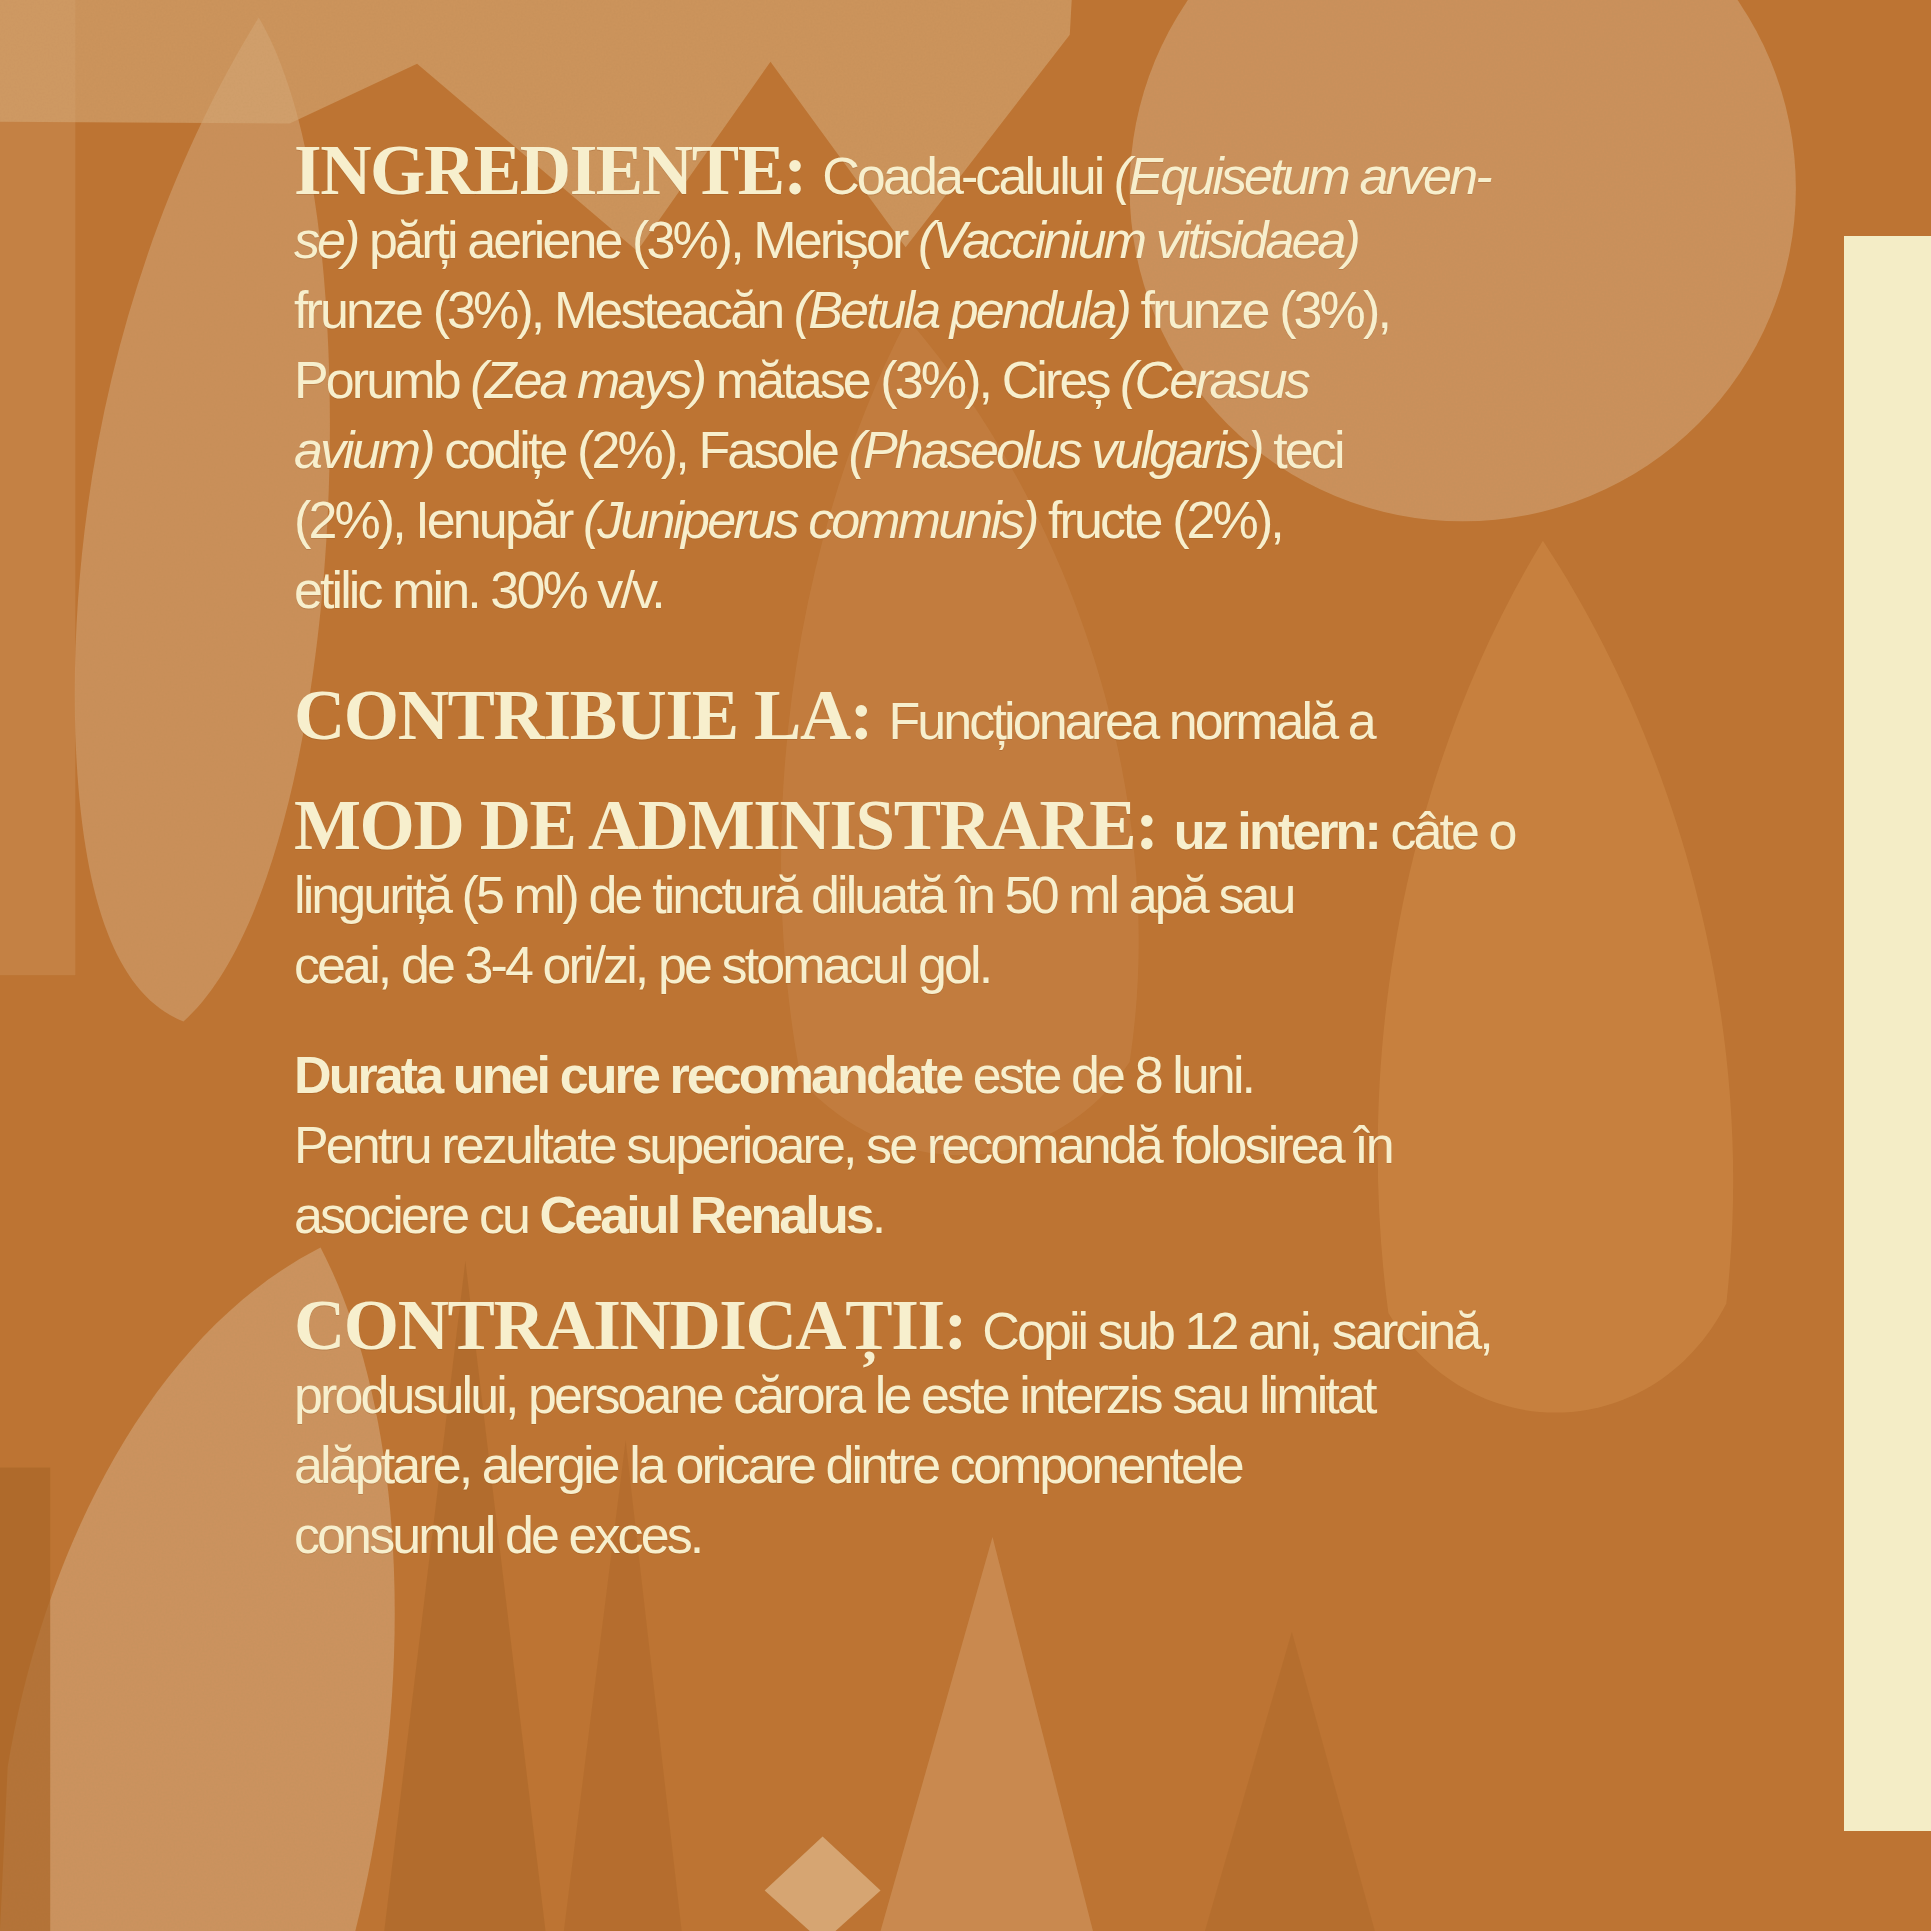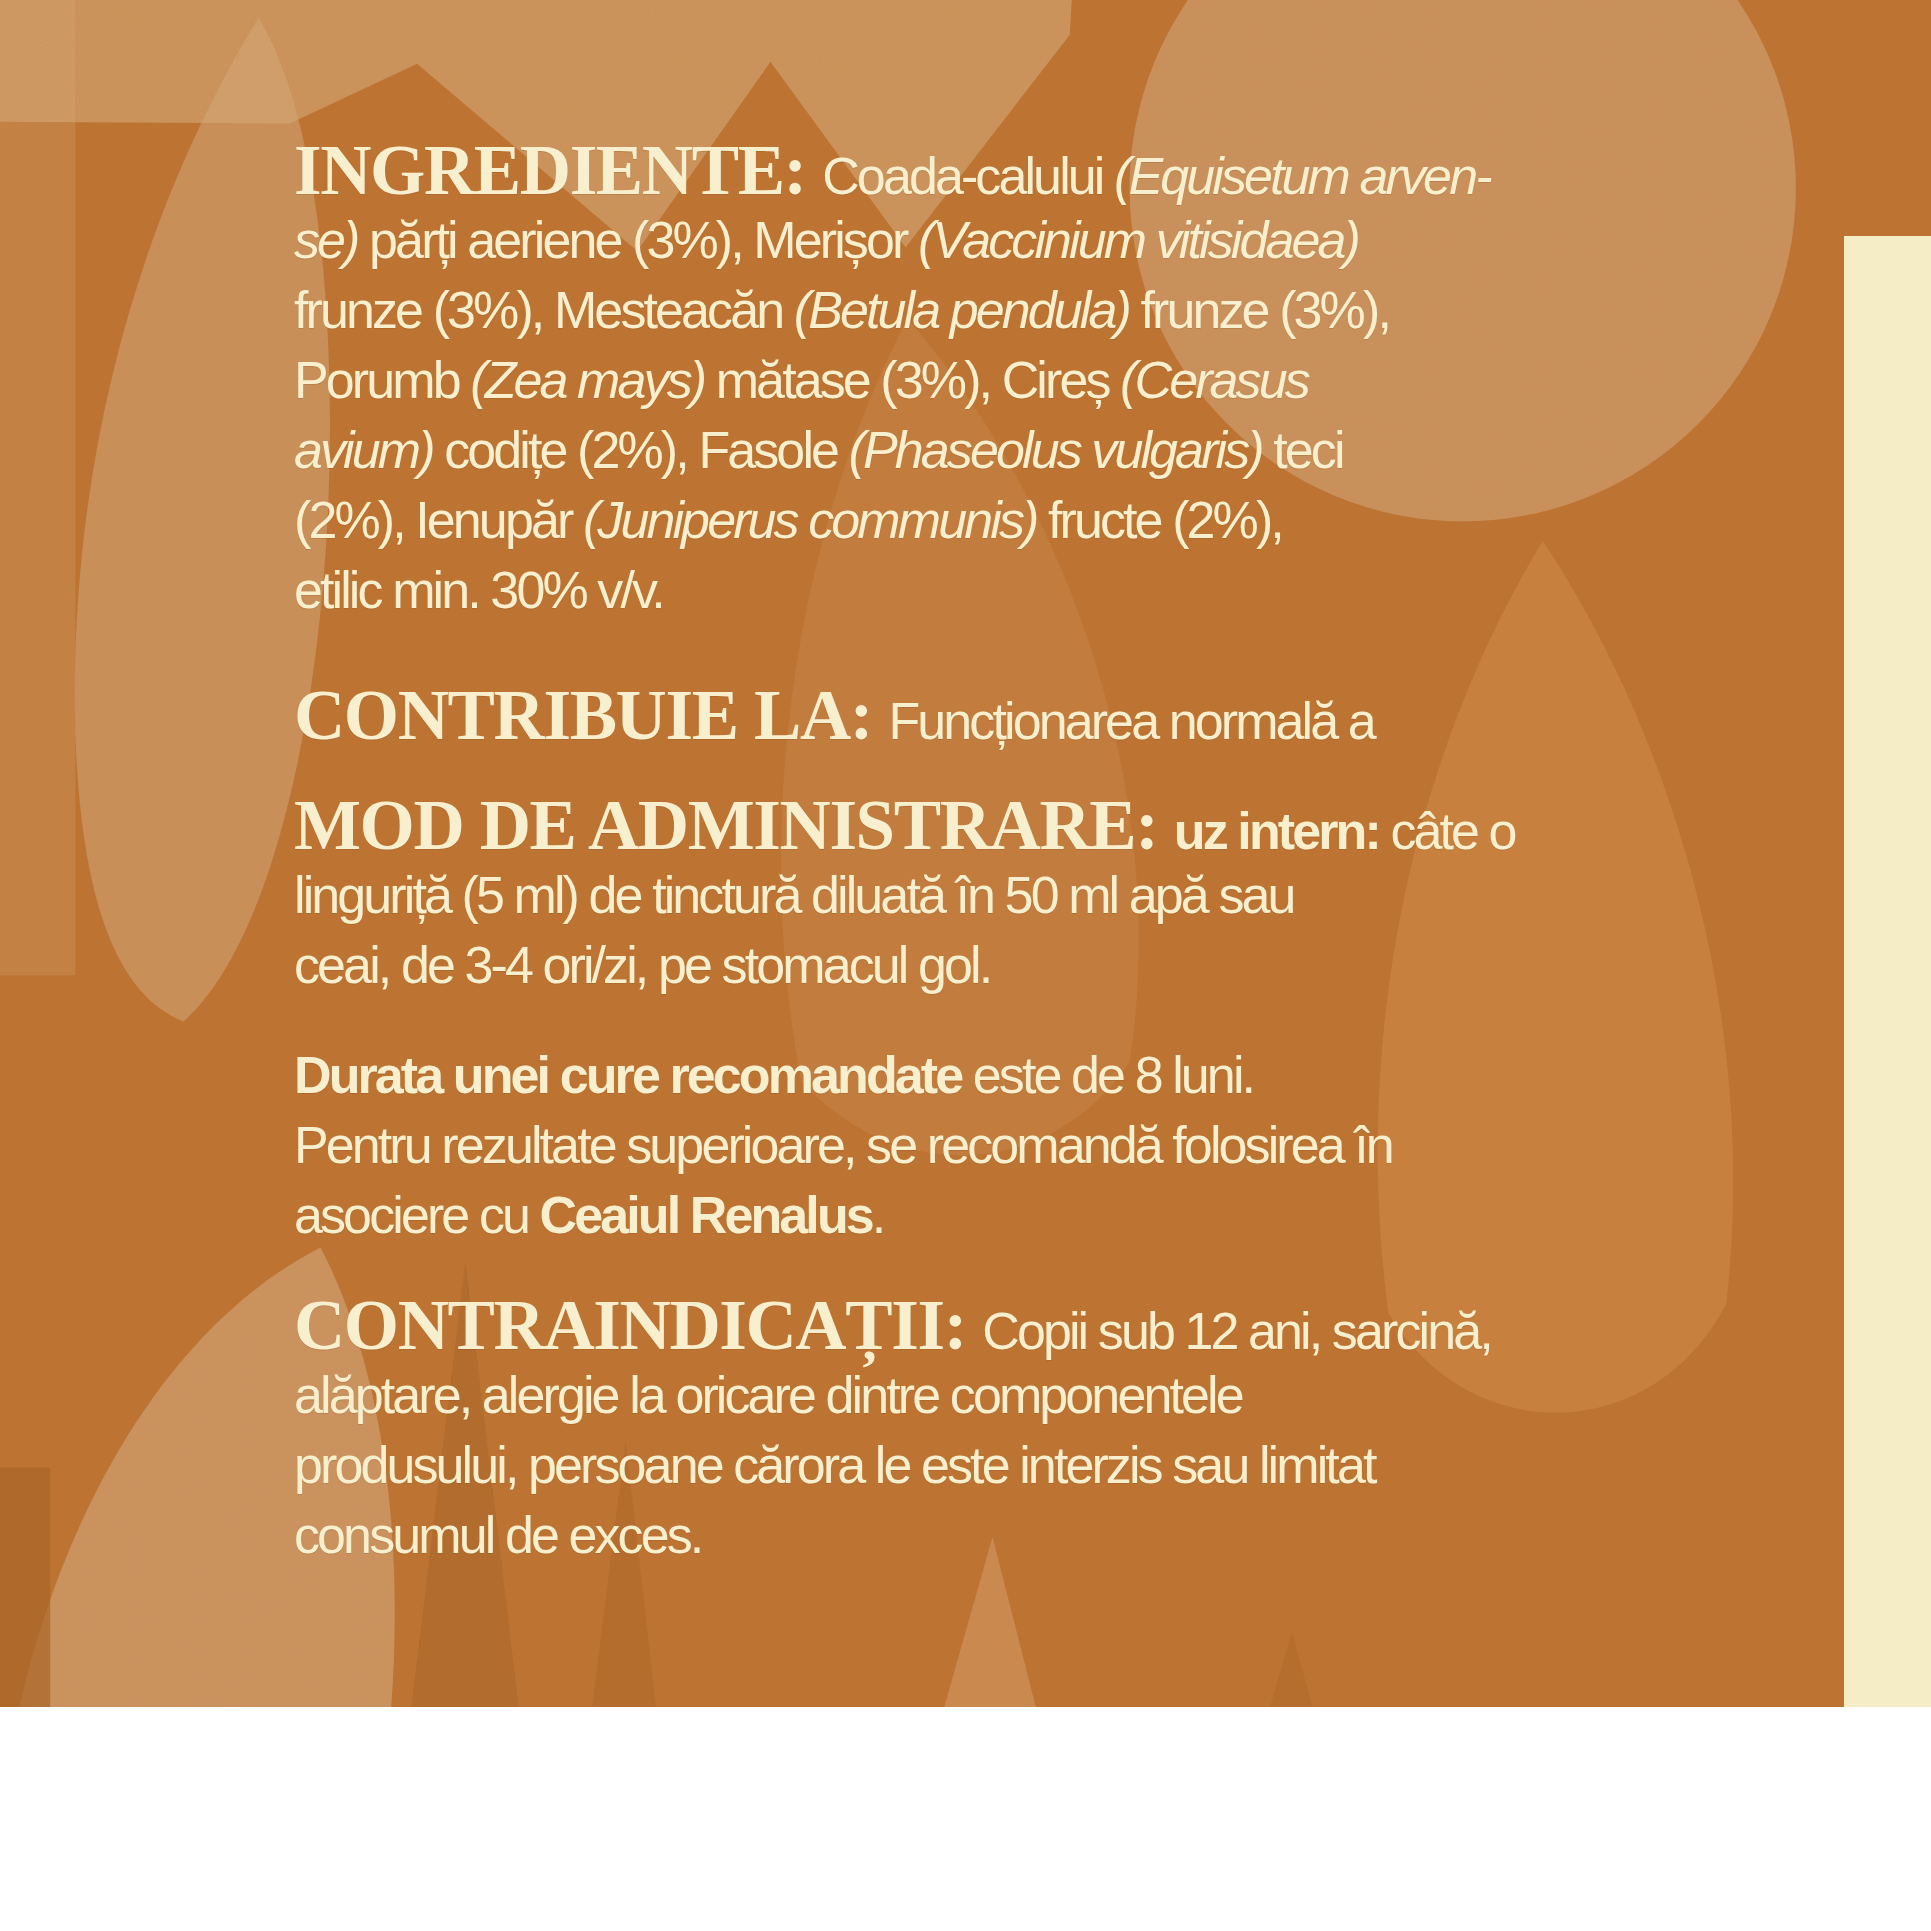--- a/index.html
+++ b/index.html
@@ -1,19 +1,19 @@
 <!DOCTYPE html>
 <html><head>
 <meta charset="utf-8">
 <style>
   html,body{margin:0;padding:0;}
   body{font-family:"Liberation Sans","DejaVu Sans",sans-serif;}
   .stage{
     position:relative;
-    width:1931px;height:1707px;
+    width:1931px;height:1931px;
     overflow:hidden;
     background:#bd7433; 
   }
   .bg{position:absolute;left:0;top:0;width:1931px;height:1931px;display:block;}
   .fold-strip{
     position:absolute;
     left:1844px;top:236px;width:87px;height:1595px;
     background:#f4edc6; 
   }
   .content{
@@ -100,20 +100,20 @@
         <div class="line"><span>linguriță (5 ml) de tinctură diluată în 50 ml apă sau</span></div>
         <div class="line"><span>ceai, de 3-4 ori/zi, pe stomacul gol.</span></div>
       </div>
       <div class="para">
         <div class="line"><span class="seg-bold">Durata unei cure recomandate </span><span>este de 8 luni.</span></div>
         <div class="line"><span>Pentru rezultate superioare, se recomandă folosirea în</span></div>
         <div class="line"><span>asociere cu </span><span class="seg-bold">Ceaiul Renalus</span><span>.</span></div>
       </div>
       <div class="para">
         <div class="line"><span class="seg-serif">CONTRAINDICAȚII: </span><span>Copii sub 12 ani, sarcină,</span></div>
+        <div class="line"><span>produsului, persoane cărora le este interzis sau limitat</span></div>
         <div class="line"><span>alăptare, alergie la oricare dintre componentele</span></div>
-        <div class="line"><span>produsului, persoane cărora le este interzis sau limitat</span></div>
         <div class="line"><span>consumul de exces.</span></div>
       </div>
     </div>
 
 </div>
 
 
 </body></html>

